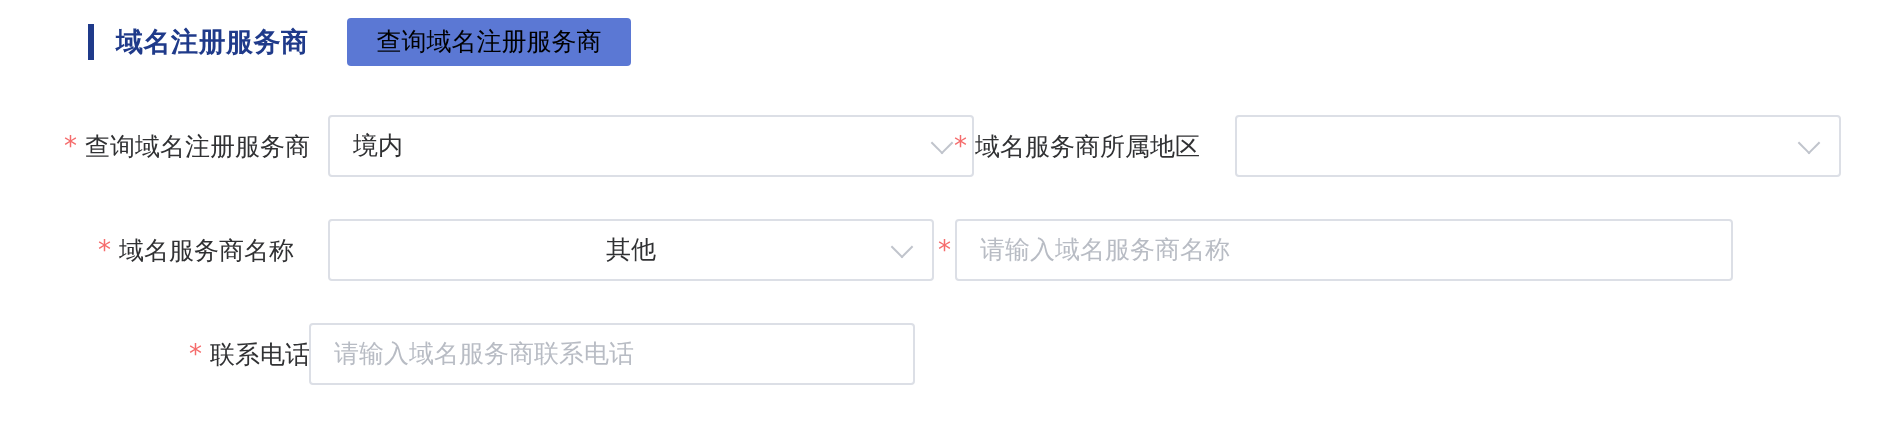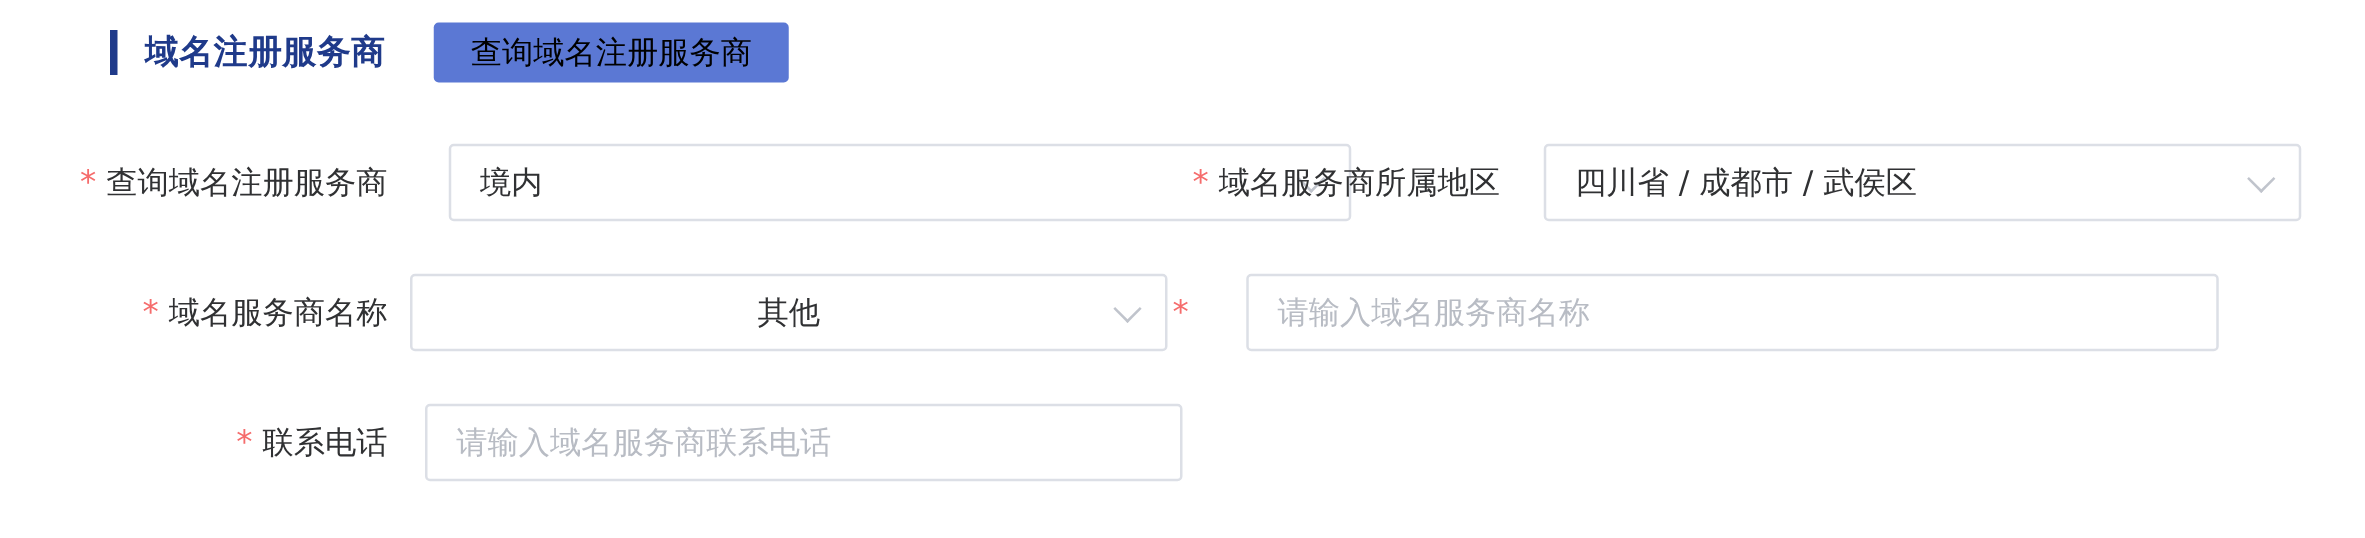--- a/index.html
+++ b/index.html
@@ -25,44 +25,43 @@
 </head>
 <body>
 
 <div class="section-bar"></div>
 <div class="section-title">域名注册服务商</div>
 <button class="query-btn">查询域名注册服务商</button>
 
 <div class="form-label" style="left:20px; width:290px; top:115px;">
   <span class="req">*</span><span>查询域名注册服务商</span>
 </div>
-<div class="field" style="left:328px; top:115px; width:722px;margin-left:31px;">
+<div class="field" style="left:328px; top:115px; width:646px;">
   <span class="val">境内</span>
   <span class="chev"></span>
 </div>
 
 <div class="form-label" style="left:938px; width:278px; top:115px; text-align:center;">
   <span class="req">*</span><span>域名服务商所属地区</span>
 </div>
 <div class="field" style="left:1235px; top:115px; width:606px;">
-  <span class="val">四川省 / 成都市 / 武侯区</span>
   <span class="chev"></span>
 </div>
 
-<div class="form-label" style="left:20px; width:290px; top:219px;">
+<div class="form-label" style="left:4px; width:290px; top:219px;">
   <span class="req">*</span><span>域名服务商名称</span>
 </div>
 <div class="field" style="left:328px; top:219px; width:606px;text-align:center;">
   <span class="val">其他</span>
   <span class="chev"></span>
 </div>
 
 <span class="req-solo" style="left:938px; top:219px;">*</span>
-<div class="field" style="left:955px; top:219px; width:778px;margin-left:42px;">
+<div class="field" style="left:955px; top:219px; width:778px;">
   <span class="ph">请输入域名服务商名称</span>
 </div>
 
 <div class="form-label" style="left:20px; width:290px; top:323px;">
   <span class="req">*</span><span>联系电话</span>
 </div>
-<div class="field" style="left:340px; top:323px; width:606px;">
+<div class="field" style="left:309px; top:323px; width:606px;">
   <span class="ph">请输入域名服务商联系电话</span>
 </div>
 
 </body></html>

